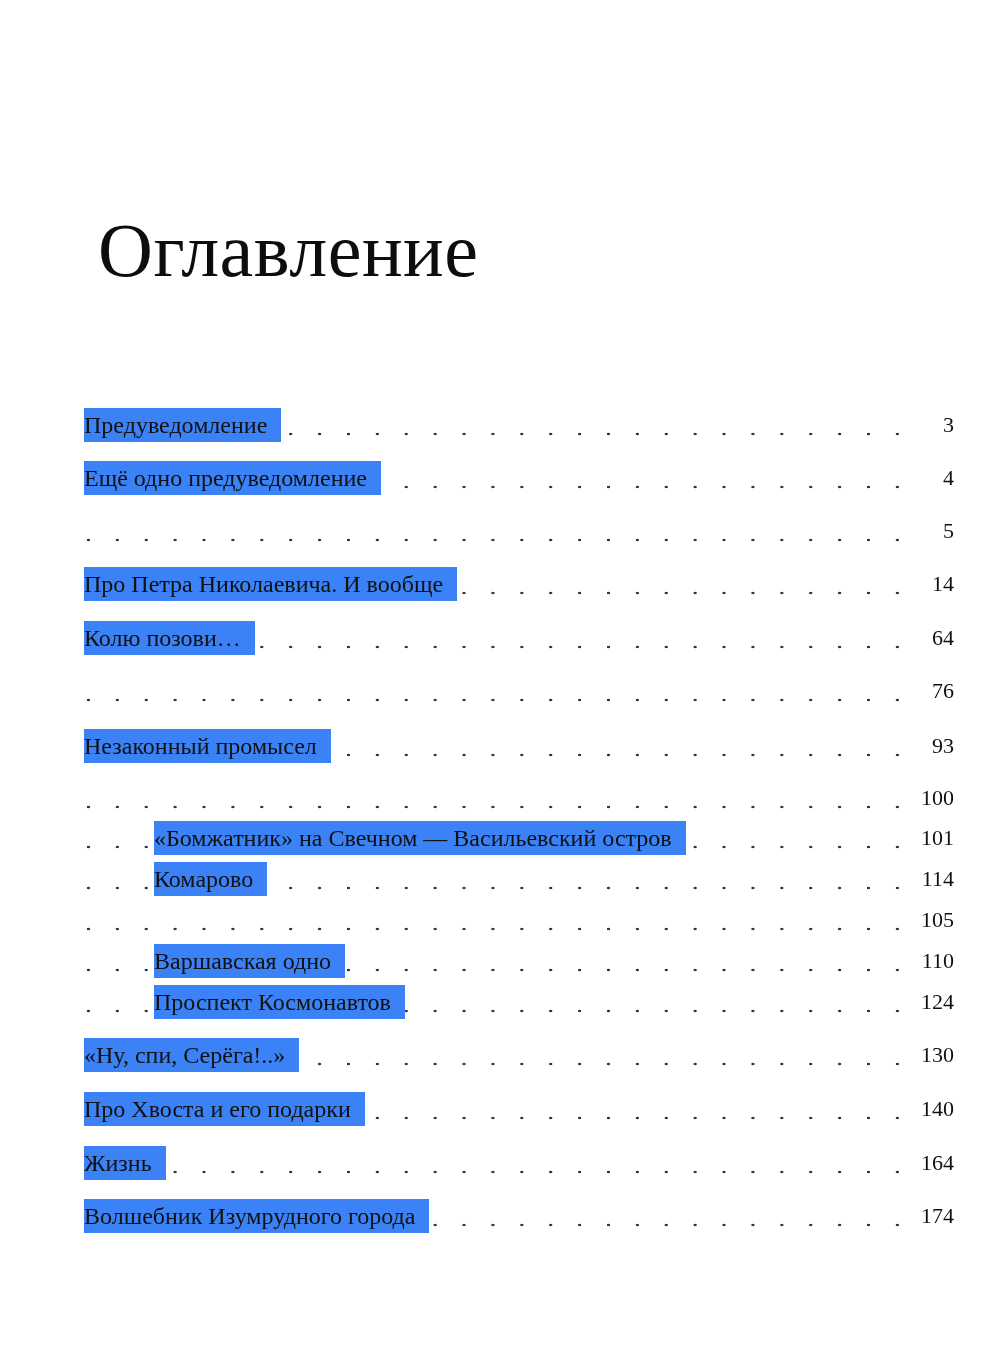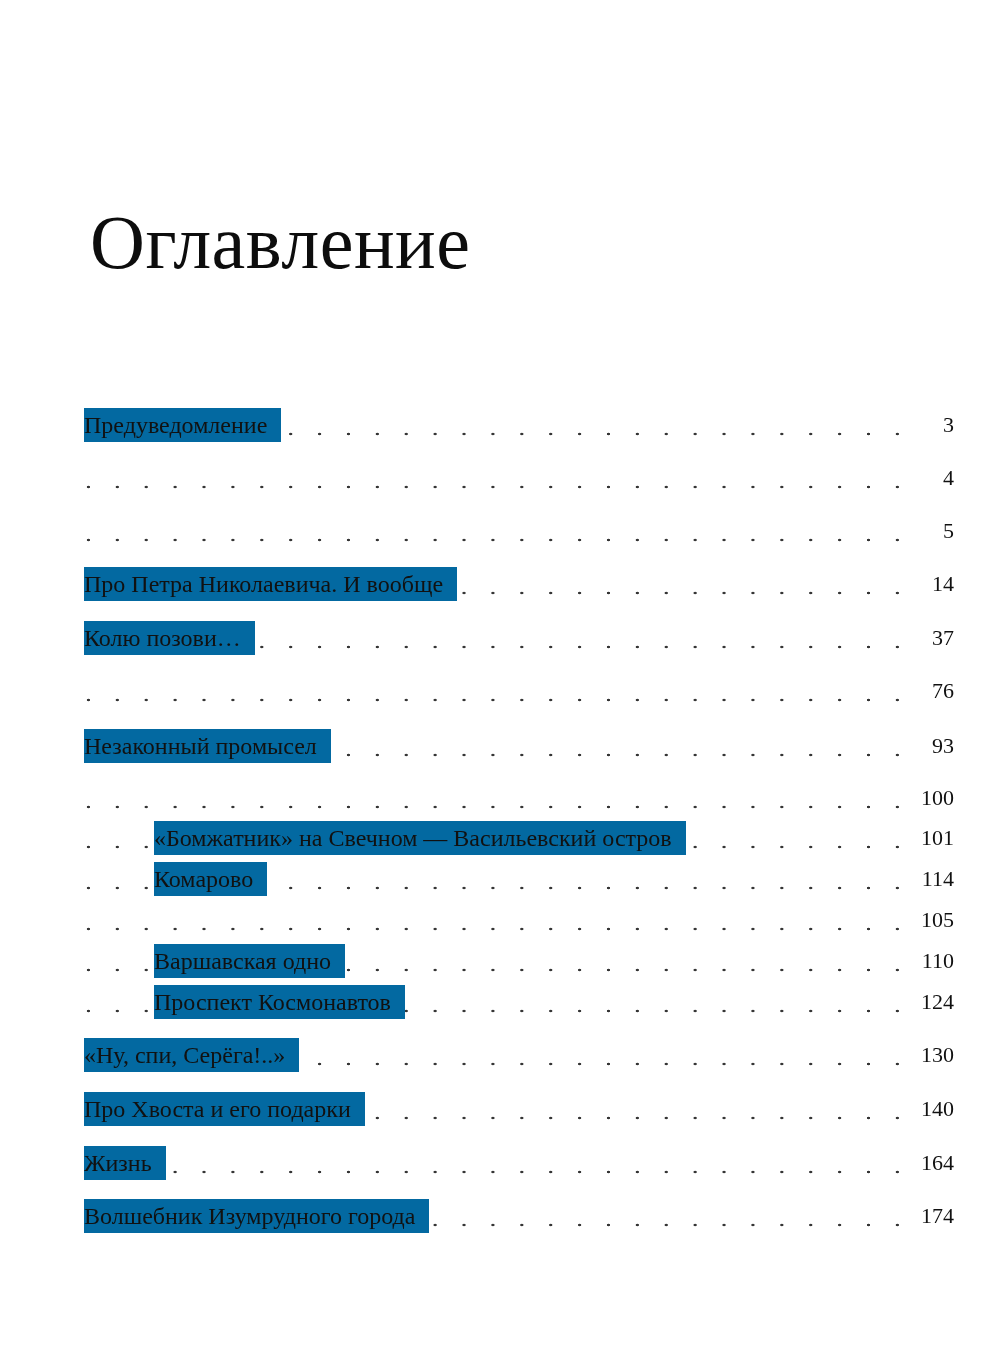--- a/index.html
+++ b/index.html
@@ -12,21 +12,21 @@
       height: 1350px;
       position: relative;
       overflow: hidden;
       font-family: "Liberation Serif", "DejaVu Serif", serif;
       color: #111111;
     }
     .page-title {
       position: absolute;
       left: 82px;
       top: 196px;
-      margin: 8px;
+      margin: 16px;
       font-size: 76px;
       font-weight: normal;
       line-height: 1;
       letter-spacing: 0.5px;
       color: #0d0d0d;
     }
     .toc {
       position: absolute;
       left: 0;
       top: 0;
@@ -38,21 +38,21 @@
       width: 1000px;
       height: 34px;
       cursor: pointer;
     }
     .toc-title {
       position: absolute;
       top: 0;
       font-size: 24px;
       line-height: 34px;
       white-space: nowrap;
-      background: #0369a1;
+      background: #3b82f6;
       padding-right: 14px;
       z-index: 2;
     }
     .toc-title.main { left: 84px; }
     .toc-title.sub { left: 154px; }
     .leader {
       position: absolute;
       top: 0;
       left: 84px;
       width: 816px;
@@ -84,38 +84,39 @@
 <div class="toc">
 
   <div class="toc-entry" style="top:408px">
     <div class="leader"></div>
     <span class="toc-title main">Предуведомление</span>
     <span class="toc-page">3</span>
   </div>
 
   <div class="toc-entry" style="top:461px">
     <div class="leader"></div>
+    <span class="toc-title main">Ещё одно предуведомление</span>
     <span class="toc-page">4</span>
   </div>
 
   <div class="toc-entry" style="top:514px">
     <div class="leader"></div>
     <span class="toc-page">5</span>
   </div>
 
   <div class="toc-entry" style="top:567px">
     <div class="leader"></div>
     <span class="toc-title main">Про Петра Николаевича. И вообще</span>
     <span class="toc-page">14</span>
   </div>
 
   <div class="toc-entry" style="top:621px">
     <div class="leader"></div>
     <span class="toc-title main">Колю позови…</span>
-    <span class="toc-page">37</span>
+    <span class="toc-page">64</span>
   </div>
 
   <div class="toc-entry" style="top:674px">
     <div class="leader"></div>
     <span class="toc-page">76</span>
   </div>
 
   <div class="toc-entry" style="top:729px">
     <div class="leader"></div>
     <span class="toc-title main">Незаконный промысел</span>

